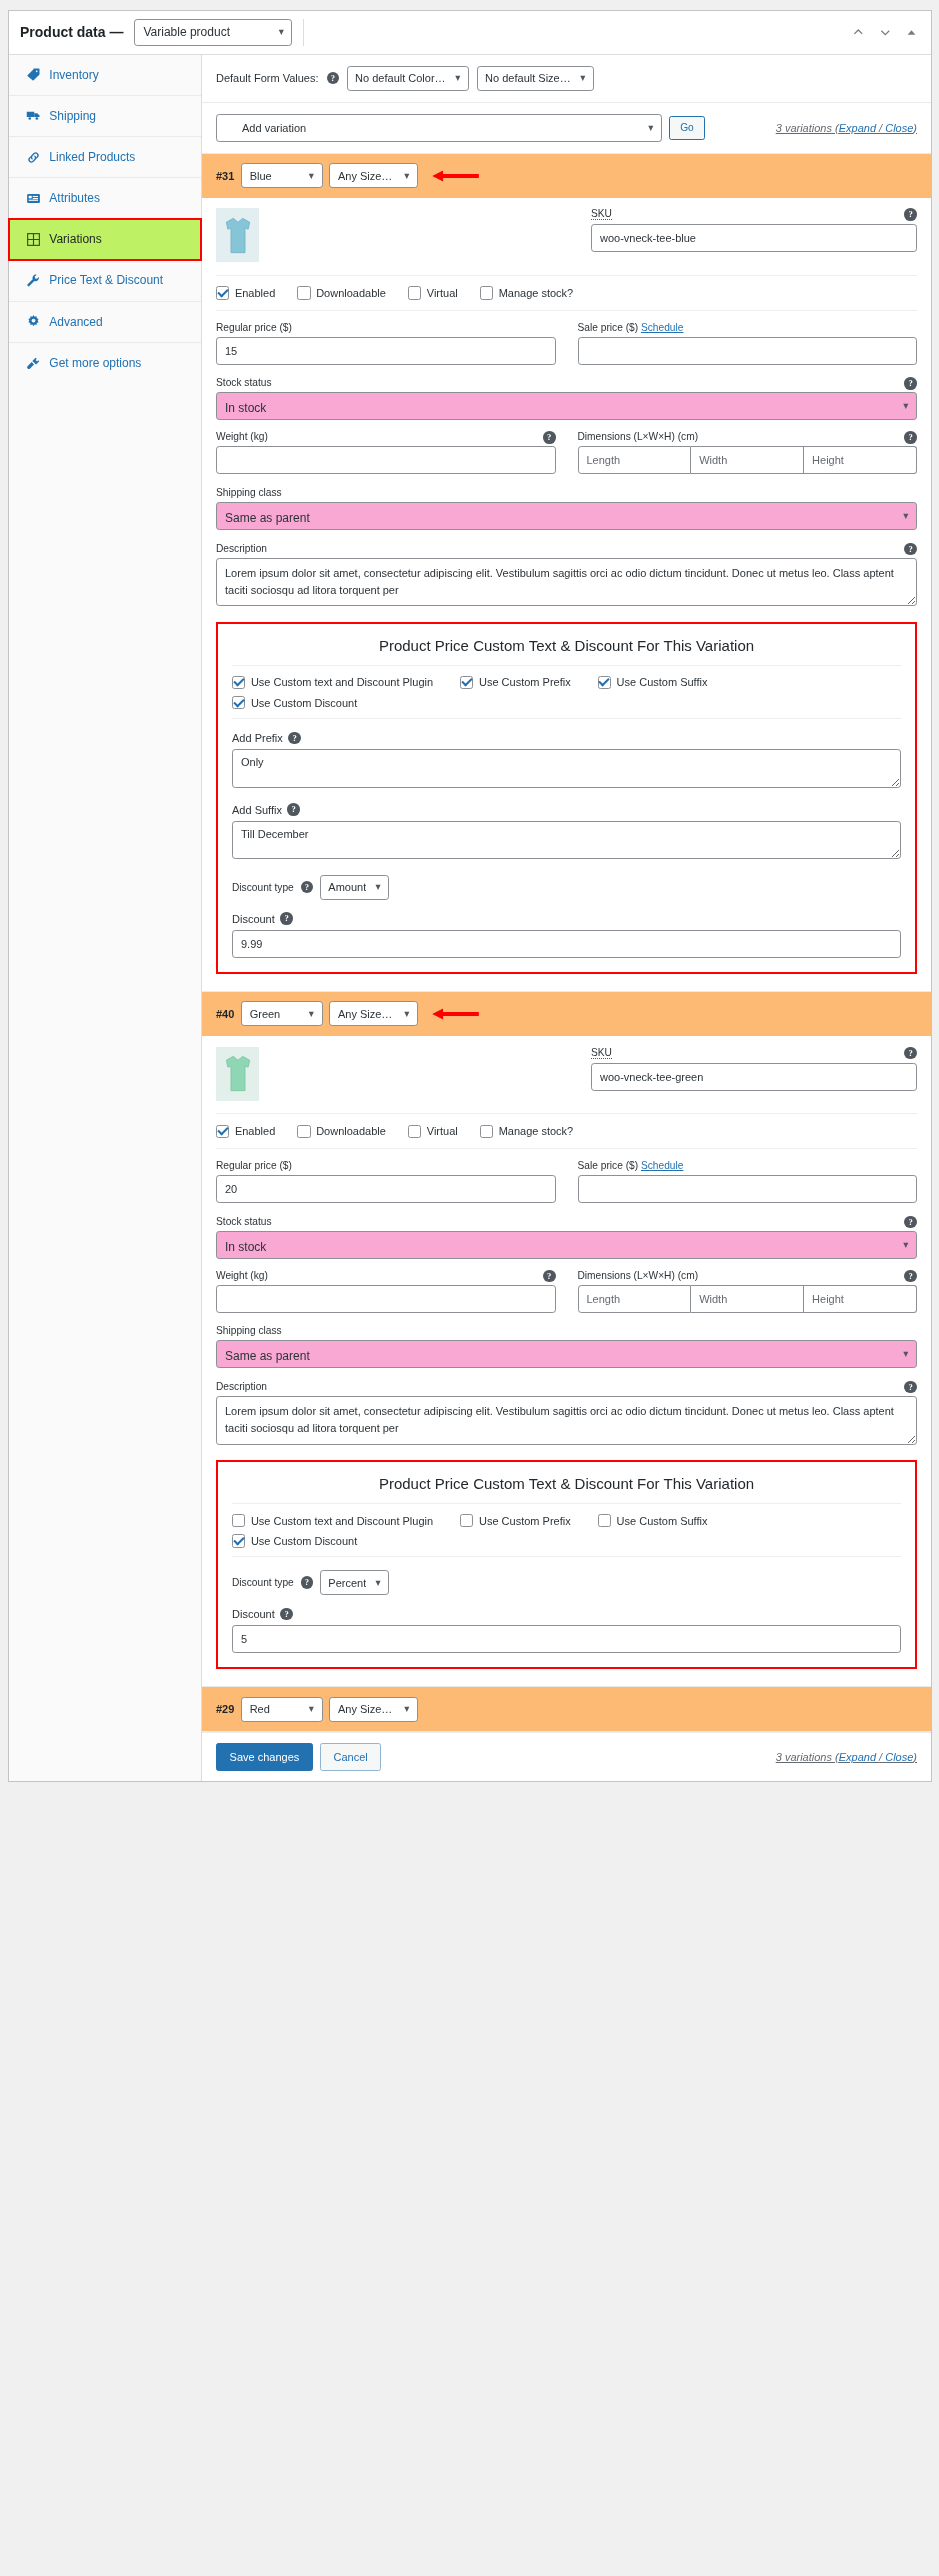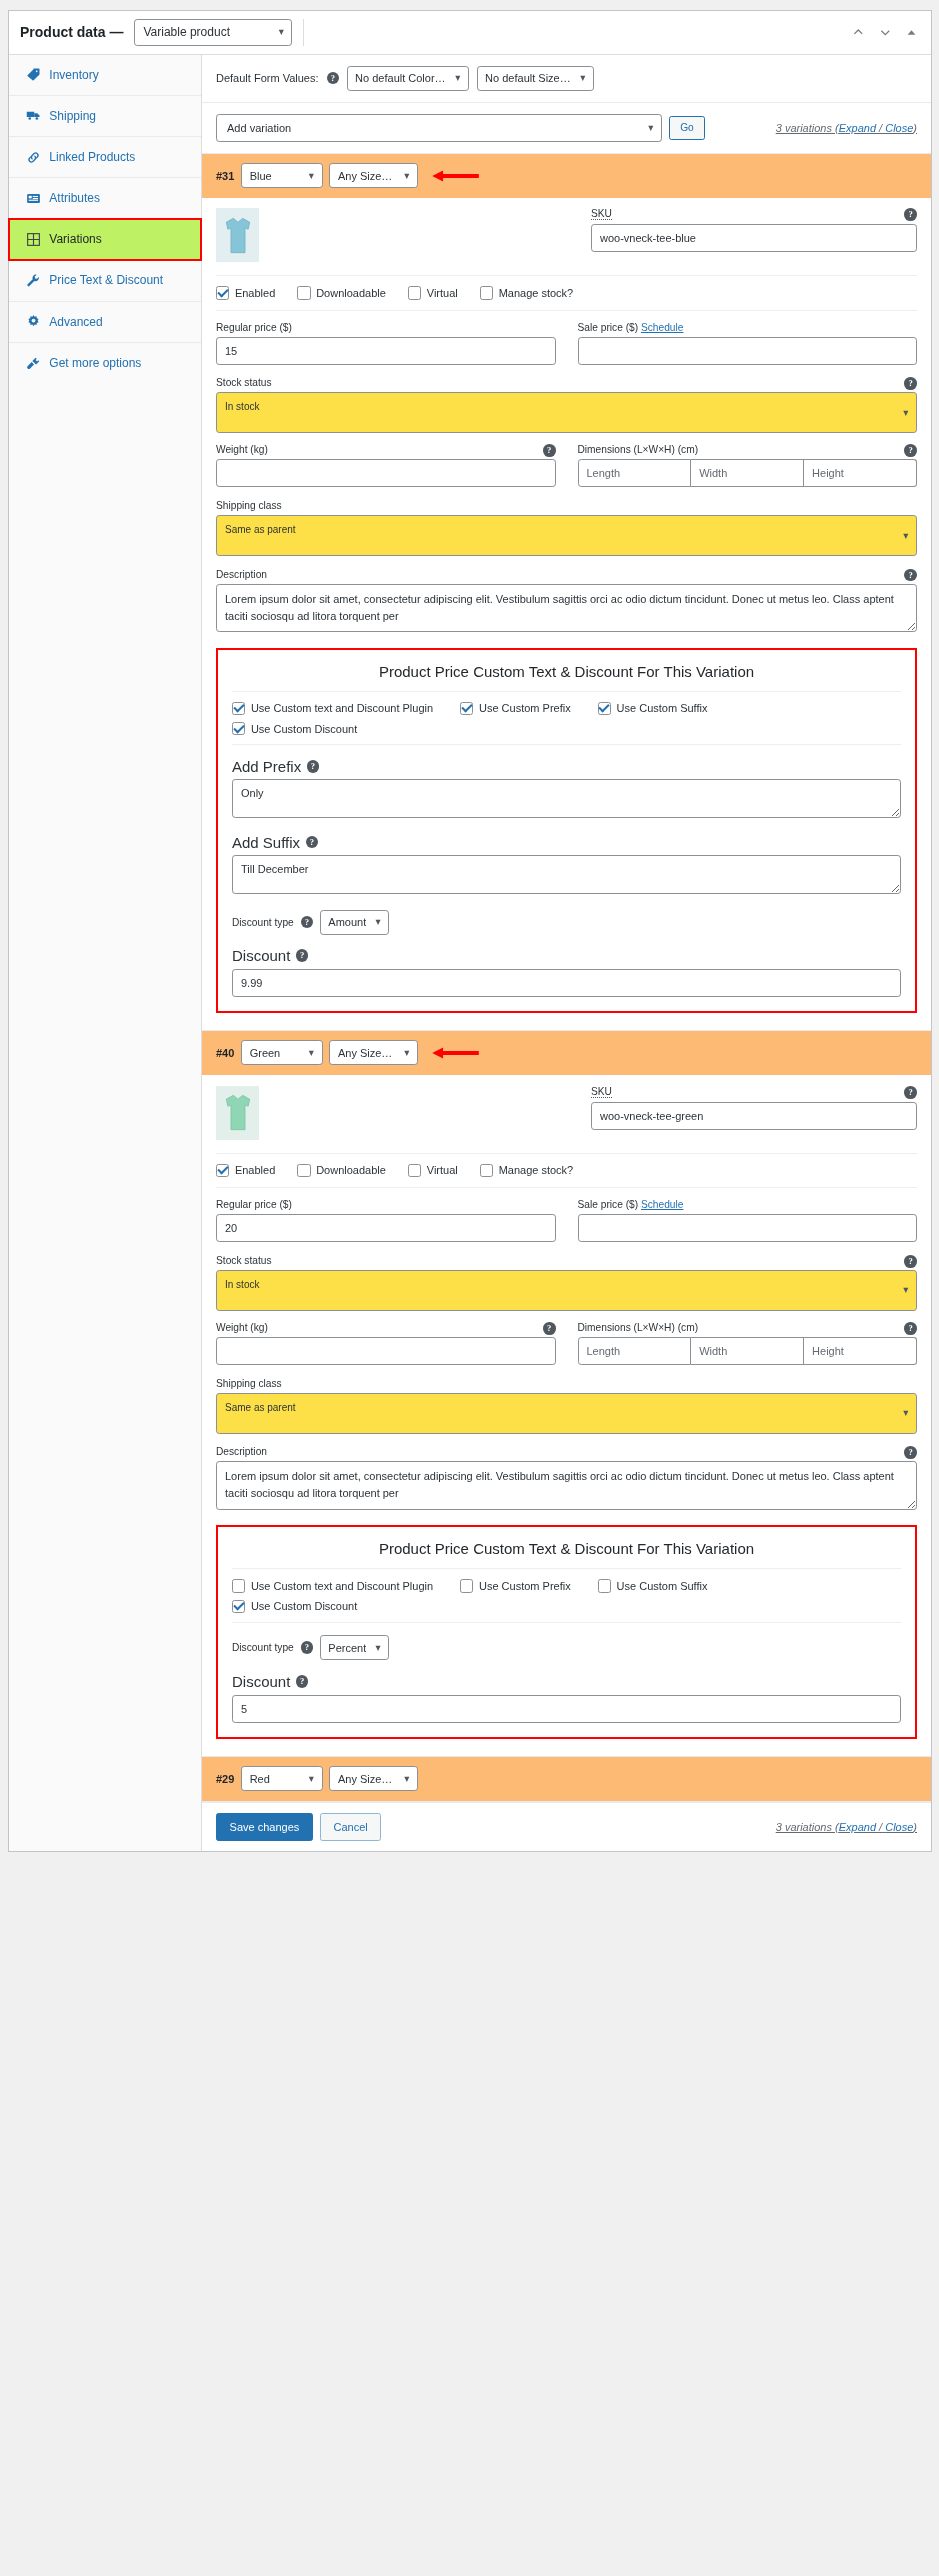--- a/index.html
+++ b/index.html
@@ -118,21 +118,21 @@
 
   .addvar-row {
     padding: 11px 14px;
     border-bottom: 0.8px solid #eaeaea;
     display: flex; align-items: center; gap: 7px;
   }
   .addvar-select {
     appearance: none; -webkit-appearance: none;
     border: 0.8px solid #8c8f94; border-radius: 3.2px; background: #fff;
     font-size: 11px; color: #2c3338;
-    padding: 7px 25px 7px 10px;
+    padding: 7px 25px 7px 25px;
     width: 446px;
     font-family: "Liberation Sans", sans-serif;
   }
   .btn {
     border: 0.8px solid #2271b1; border-radius: 2.4px;
     background: #f6f7f7; color: #2271b1;
     font-size: 10.2px; padding: 5.5px 10.2px; cursor: pointer;
     font-family: "Liberation Sans", sans-serif;
   }
   .btn-primary {
@@ -209,22 +209,22 @@
     border: solid #2271b1; border-width: 0 2px 2px 0;
     transform: rotate(45deg) translate(-0.8px,-0.8px);
   }
 
   .two-col { display: flex; gap: 22px; padding: 11px 0 0 0; }
   .col { flex: 1 1 0; min-width: 0; }
 
   .sel-full {
     appearance: none; -webkit-appearance: none;
     width: 100%; border: 0.8px solid #8c8f94; border-radius: 3.2px;
-    padding: 8px 25px 20px 8px; font-size: 10px; color: #2c3338;
-    background: #fde047; font-family: "Liberation Sans", sans-serif;
+    padding: 8px 25px 4px 8px; font-size: 12px; color: #2c3338;
+    background: #f9a8d4; font-family: "Liberation Sans", sans-serif;
   }
   .dims { display: flex; gap: 0; }
   .dims .inp { border-radius: 0; }
   .dims .inp:first-child { border-radius: 3.2px 0 0 3.2px; }
   .dims .inp:last-child { border-radius: 0 3.2px 3.2px 0; }
   .dims .inp + .inp { border-left: none; }
 
   .block { padding: 12.6px 0 0 0; }
 
   .ta {
@@ -251,21 +251,21 @@
   }
   .cdp-checks {
     display: flex; flex-wrap: wrap; align-items: center;
     padding: 10.2px 0 8.7px 0; border-bottom: 0.8px solid #eee;
     row-gap: 7px;
   }
   .cdp-checks .chk { margin-right: 27px; }
   .cdp-checks .chk.wrapme { flex-basis: 100%; margin-right: 0; }
 
   .cdp-field { padding: 12.6px 0 0 0; }
-  .cdp-field .fld-label { font-size: 15px; }
+  .cdp-field .fld-label { font-size: 11px; }
   .lbl-help { display: flex; align-items: center; gap: 5.5px; margin-bottom: 4.7px; }
   .cdp-ta {
     width: 100%; border: 0.8px solid #8c8f94; border-radius: 3.2px;
     padding: 6.3px 8px; font-size: 11px; color: #2c3338;
     background: #fff; resize: vertical;
     font-family: "Liberation Sans", sans-serif;
   }
   .inline-row { display: flex; align-items: center; gap: 7px; padding: 12.6px 0 0 0; }
   .inline-row .fld-label { margin-bottom: 0; }
 

